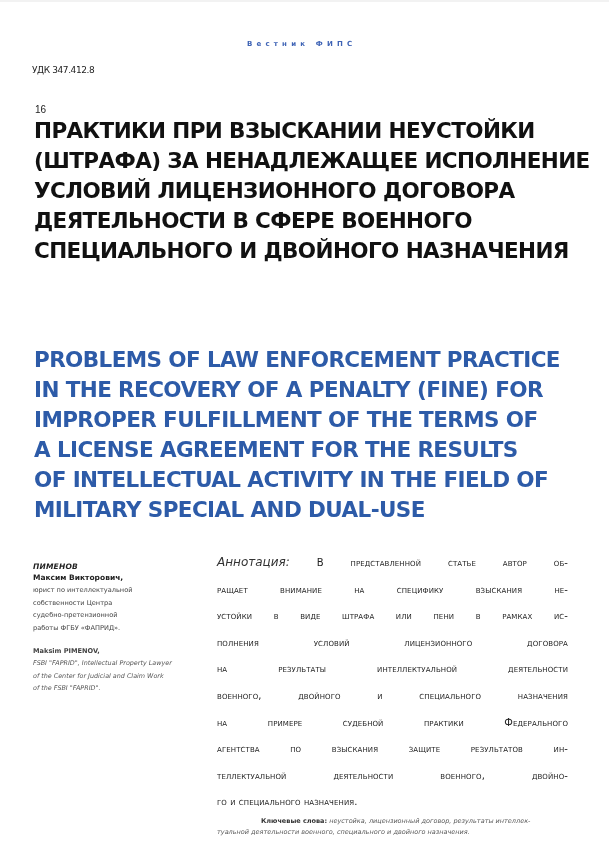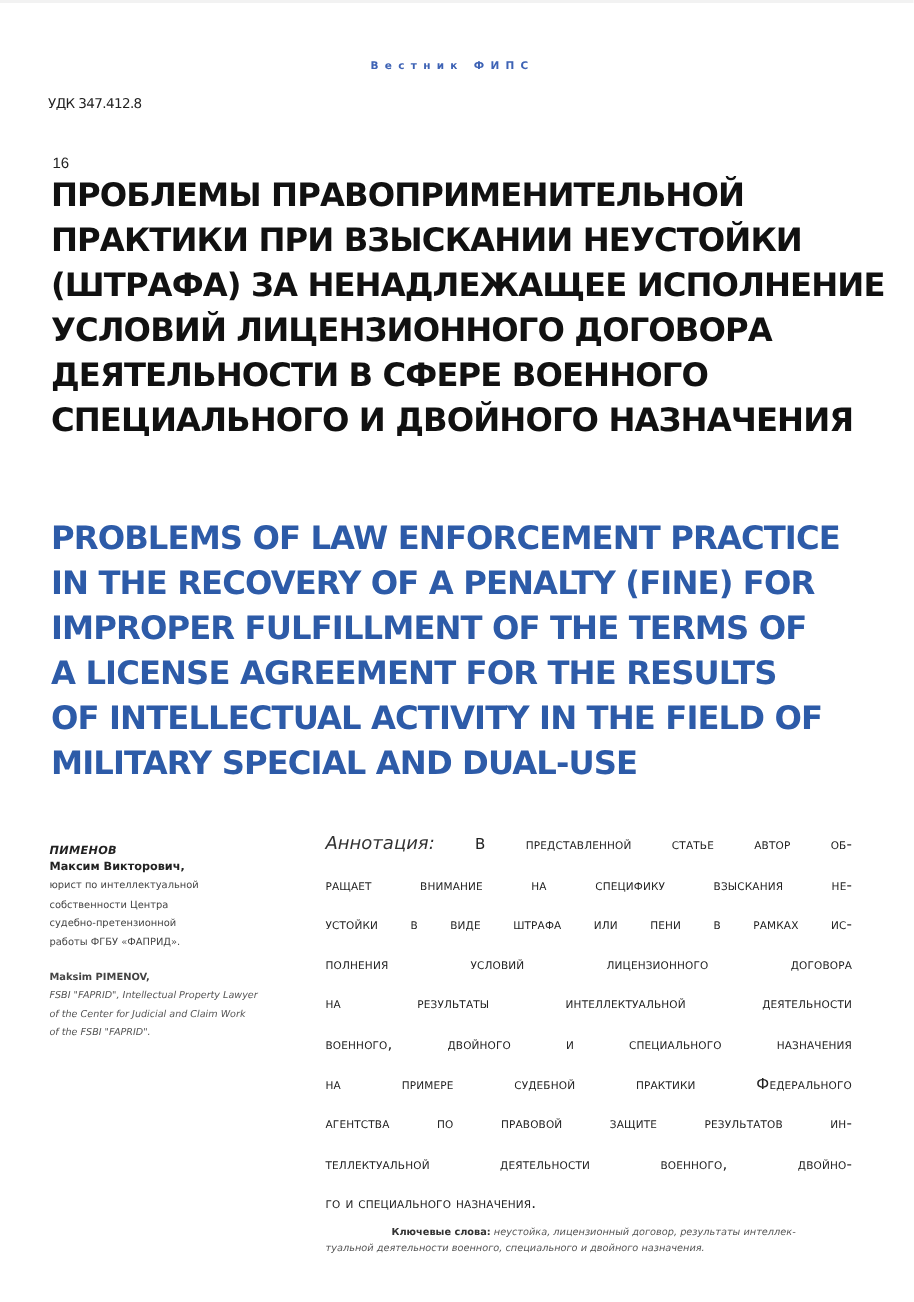--- a/index.html
+++ b/index.html
@@ -145,21 +145,20 @@
 </head>
 <body>
 
 <div class="top-edge"></div>
 
 <div class="page-number">16</div>
 <div class="journal-name">Вестник ФИПС</div>
 <div class="udk">УДК 347.412.8</div>
 
 <h1 class="title-ru">
-  <span class="title-line">ПРОБЛЕМЫ ПРАВОПРИМЕНИТЕЛЬНОЙ</span>
   <span class="title-line">ПРАКТИКИ ПРИ ВЗЫСКАНИИ НЕУСТОЙКИ</span>
   <span class="title-line">(ШТРАФА) ЗА НЕНАДЛЕЖАЩЕЕ ИСПОЛНЕНИЕ</span>
   <span class="title-line">УСЛОВИЙ ЛИЦЕНЗИОННОГО ДОГОВОРА</span>
   <span class="title-line">ДЕЯТЕЛЬНОСТИ В СФЕРЕ ВОЕННОГО</span>
   <span class="title-line">СПЕЦИАЛЬНОГО И ДВОЙНОГО НАЗНАЧЕНИЯ</span>
 </h1>
 
 <h2 class="title-en">
   <span class="title-line">PROBLEMS OF LAW ENFORCEMENT PRACTICE</span>
   <span class="title-line">IN THE RECOVERY OF A PENALTY (FINE) FOR</span>
@@ -187,21 +186,21 @@
 </div>
 
 <div class="abstract">
   <span class="abstract-line"><span class="abstract-label">Аннотация:</span> <span>В представленной статье автор об-</span></span>
   <span class="abstract-line">ращает внимание на специфику взыскания не-</span>
   <span class="abstract-line">устойки в виде штрафа или пени в рамках ис-</span>
   <span class="abstract-line">полнения условий лицензионного договора</span>
   <span class="abstract-line">на результаты интеллектуальной деятельности</span>
   <span class="abstract-line">военного, двойного и специального назначения</span>
   <span class="abstract-line">на примере судебной практики Федерального</span>
-  <span class="abstract-line">агентства по правовой защите результатов ин-</span>
+  <span class="abstract-line">агентства по взыскания защите результатов ин-</span>
   <span class="abstract-line">теллектуальной деятельности военного, двойно-</span>
   <span class="abstract-line last">го и специального назначения.</span>
 </div>
 
 <div class="keywords">
   <div><span class="keywords-label">Ключевые слова:</span> <span class="keywords-text">неустойка, лицензионный договор, результаты интеллек-</span></div>
   <div class="keywords-text">туальной деятельности военного, специального и двойного назначения.</div>
 </div>
 
 </body></html>

